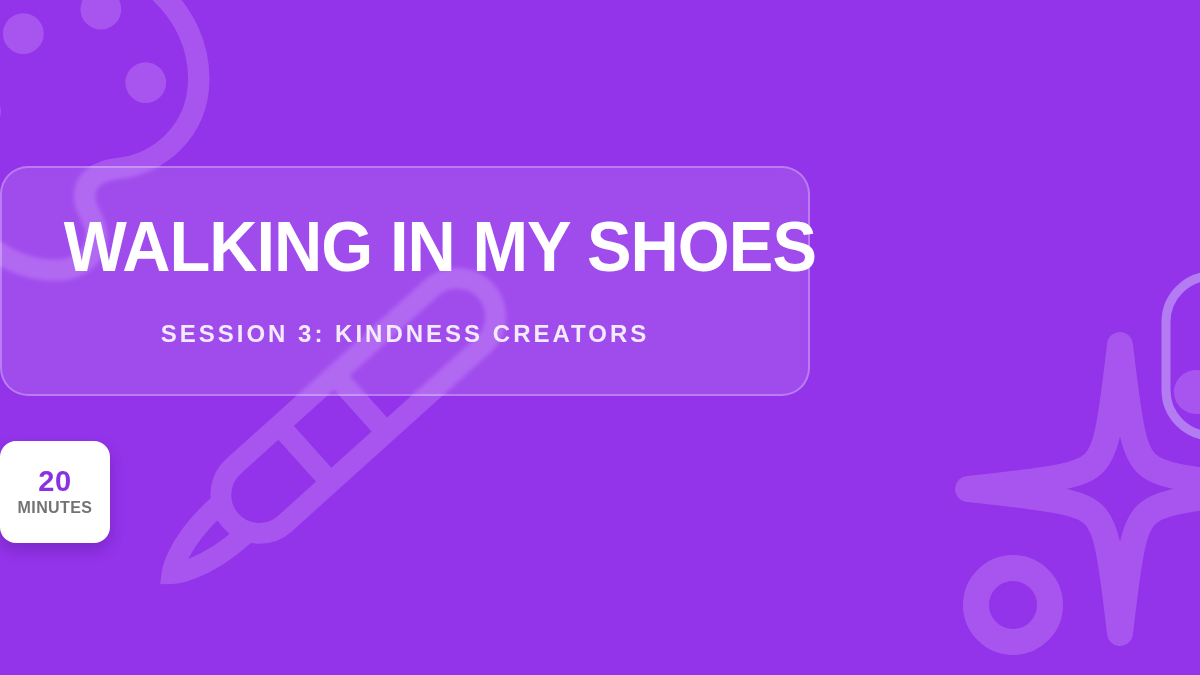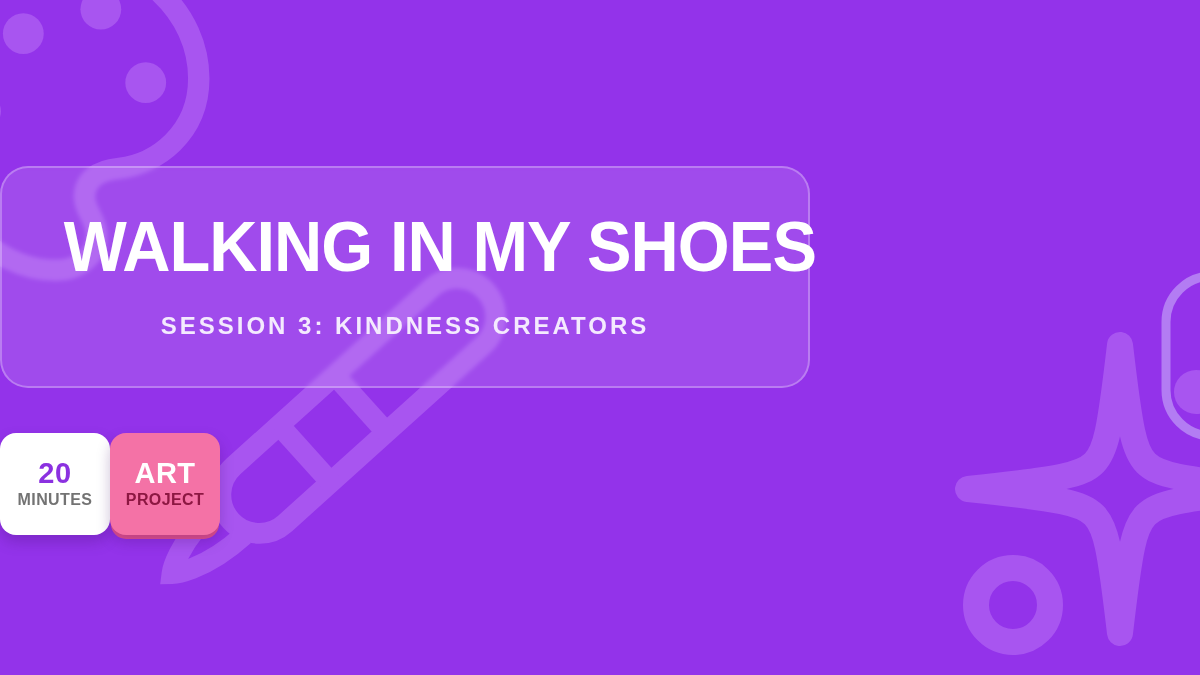--- a/index.html
+++ b/index.html
@@ -53,21 +53,21 @@
     font-size:71px;
     line-height:0.98;
     font-weight:bold;
     color:#ffffff;
     letter-spacing:-1px;
     transform:scaleX(0.94);
     white-space:nowrap;
   }
 
   .subtitle {
-    margin-top:30px;
+    margin-top:38px;
     font-size:24px;
     font-weight:bold;
     color:#f4eafe;
     letter-spacing:3.0px;
     white-space:nowrap;
   }
 
   
   .badges {
     display:flex;
@@ -196,21 +196,17 @@
       <div class="subtitle">SESSION 3: KINDNESS CREATORS</div>
     </div>
 
     <div class="badges">
 
       <div class="badge badge-duration">
         <span class="big">20</span>
         <span class="small">MINUTES</span>
       </div>
 
-      <div class="badge badge-type">
-        <span class="big">ART</span>
-        <span class="small">PROJECT</span>
-      </div>
 
     </div>
   </div>
 
 </div>
 
 </body></html>

